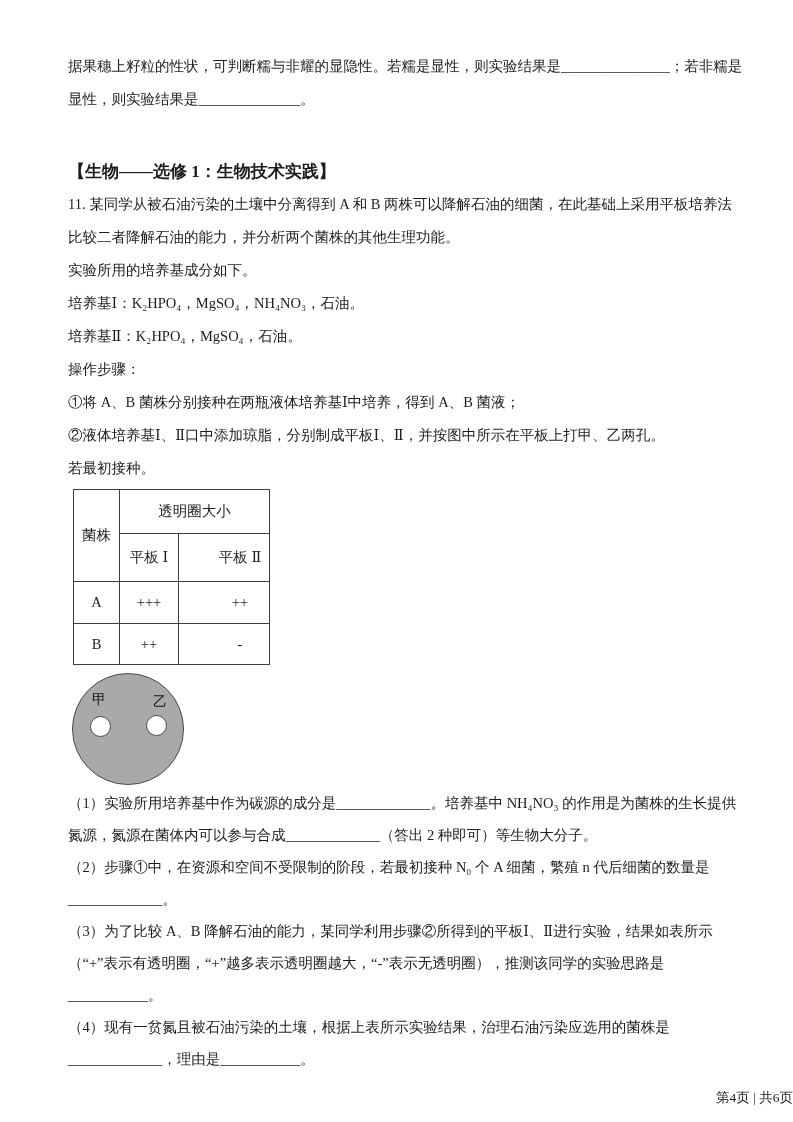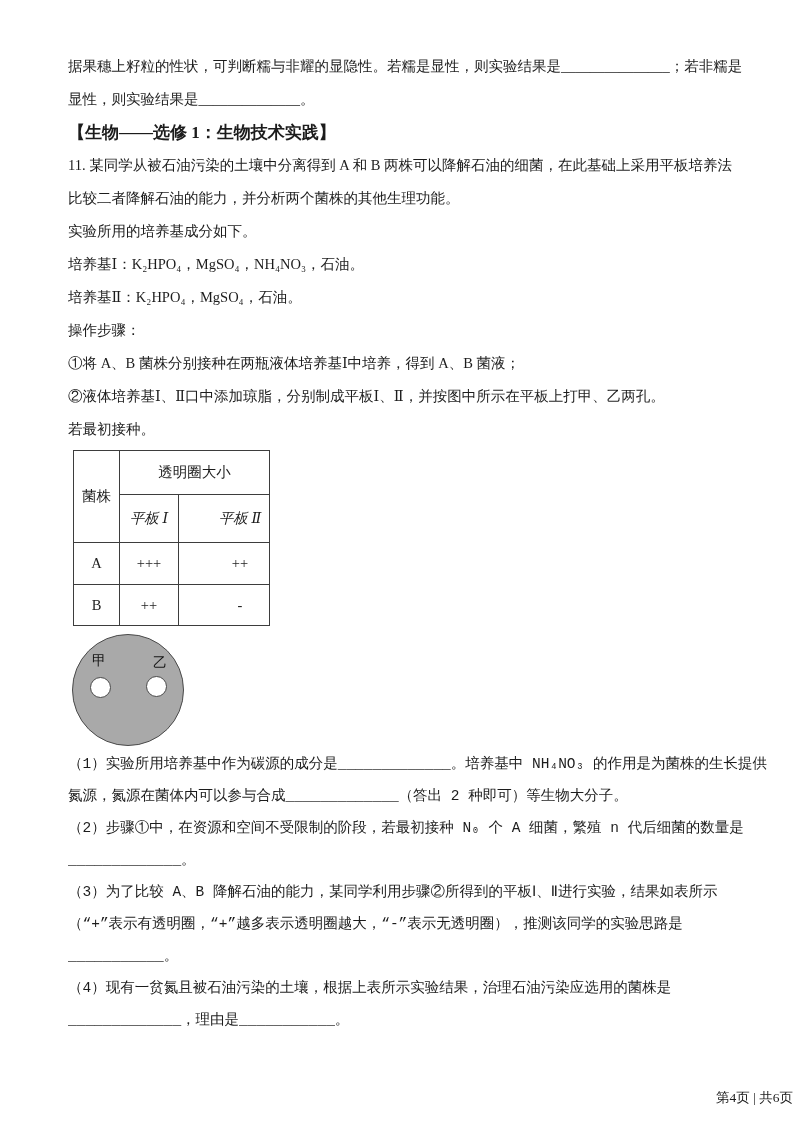--- a/index.html
+++ b/index.html
@@ -3,33 +3,33 @@
 <meta charset="utf-8">
 <style>
   html,body{margin:0;padding:0;}
   body{
     width:793px;height:1122px;position:relative;background:#ffffff;
     font-family:"Liberation Serif","DejaVu Serif",serif;
     color:#1c1c1c;overflow:hidden;
   }
   .content{position:absolute;left:68px;top:50px;width:662px;}
   .line{font-size:14.5px;line-height:33px;height:33px;white-space:nowrap;}
-  .qline{font-size:14.5px;line-height:32px;height:32px;white-space:nowrap;font-family:Liberation Mono, monospace;}
-  .heading{font-weight:bold;font-size:17px;}
+  .qline{font-size:14.5px;line-height:32px;height:32px;white-space:nowrap;}
+  .heading{font-weight:bold;font-size:17px;margin-top:39px;}
   
   .rtable{border-collapse:collapse;margin:4px 0 0 5px;table-layout:fixed;}
   .rtable td{
     border:1.5px solid #3d3d3d;text-align:center;vertical-align:middle;
     font-size:14.5px;padding:0;background:#fff;
   }
   .rtable .c1{width:45px;font-family:Liberation Serif, serif;}
   .rtable .c2{width:58px;margin-top:33px;}
   .rtable .c3{width:58px;padding-left:32px;}
   .rtable .rh1{height:44px;}
-  .rtable .rh2{height:48px;font-style:italic;}
+  .rtable .rh2{height:48px;}
   .rtable .rd1{height:42px;}
   .rtable .rd2{height:41px;}
   
   .dish-wrap{position:relative;height:116px;margin-top:6px;}
   .dish{
     position:absolute;left:4px;top:2px;width:112px;height:112px;
     border-radius:50%;background:#a9a9a9;border:1.6px solid #4a4a4a;
     box-sizing:border-box;
   }
   .hole{

